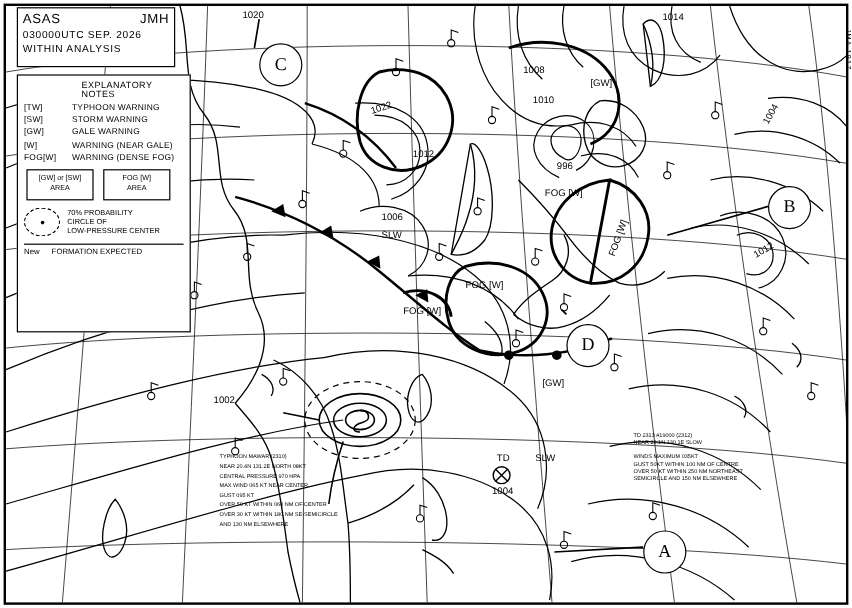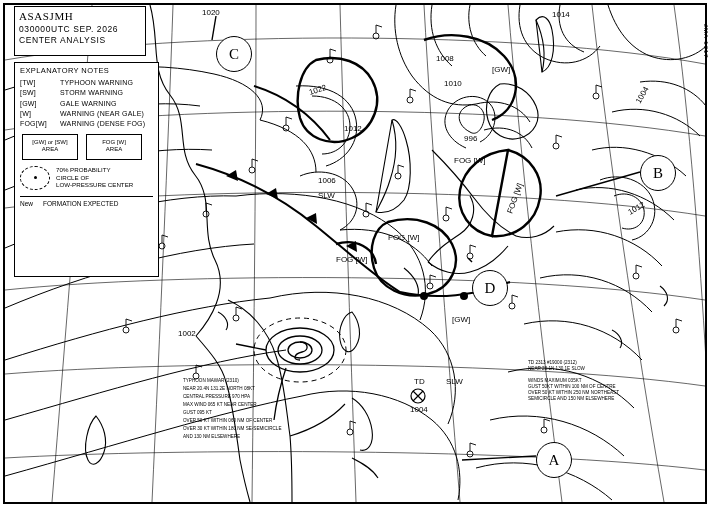--- a/index.html
+++ b/index.html
@@ -37,20 +37,21 @@
     background: #ffffff;
     box-sizing: border-box;
     padding: 4px 5px;
     font-size: 7px;
     line-height: 1.05;
   }
   .legend-title {
     font-size: 7.5px;
     letter-spacing: 0.4px;
     margin-bottom: 4px;
+    margin-left: 48px;
   }
   .legend-row {
     display: flex;
     margin-bottom: 3px;
     letter-spacing: 0.2px;
   }
   .legend-code {
     width: 40px;
     flex: 0 0 40px;
   }
@@ -119,22 +120,22 @@
     border: 1.5px solid #000;
     background: #fff;
     box-sizing: border-box;
     padding: 2px 4px;
     font-size: 9px;
     line-height: 1.35;
     letter-spacing: 0.6px;
   }
   .title-line1 {
     display: flex;
+    justify-content: space-between;
     font-size: 11px;
-    font-family: Liberation Serif, serif;
   }
   .title-line2 { font-size: 8.5px; }
   .title-line3 { font-size: 8.5px; }
 
   
   .callout {
     position: absolute;
     width: 34px;
     height: 34px;
     border: 1.6px solid #000;
@@ -404,21 +405,21 @@
       <text x="183" y="438">AND 130 NM ELSEWHERE</text>
     </g>
   </svg>
 
   <div class="title-box">
     <div class="title-line1">
       <span>ASAS</span>
       <span>JMH</span>
     </div>
     <div class="title-line2">030000UTC SEP. 2026</div>
-    <div class="title-line3">CENTER ANALYSIS</div>
+    <div class="title-line3">WITHIN ANALYSIS</div>
   </div>
 
   <div class="legend-box">
     <div class="legend-title">EXPLANATORY NOTES</div>
 
     <div class="legend-row">
       <span class="legend-code">[TW]</span>
       <span class="legend-desc">TYPHOON WARNING</span>
     </div>
     <div class="legend-row">

